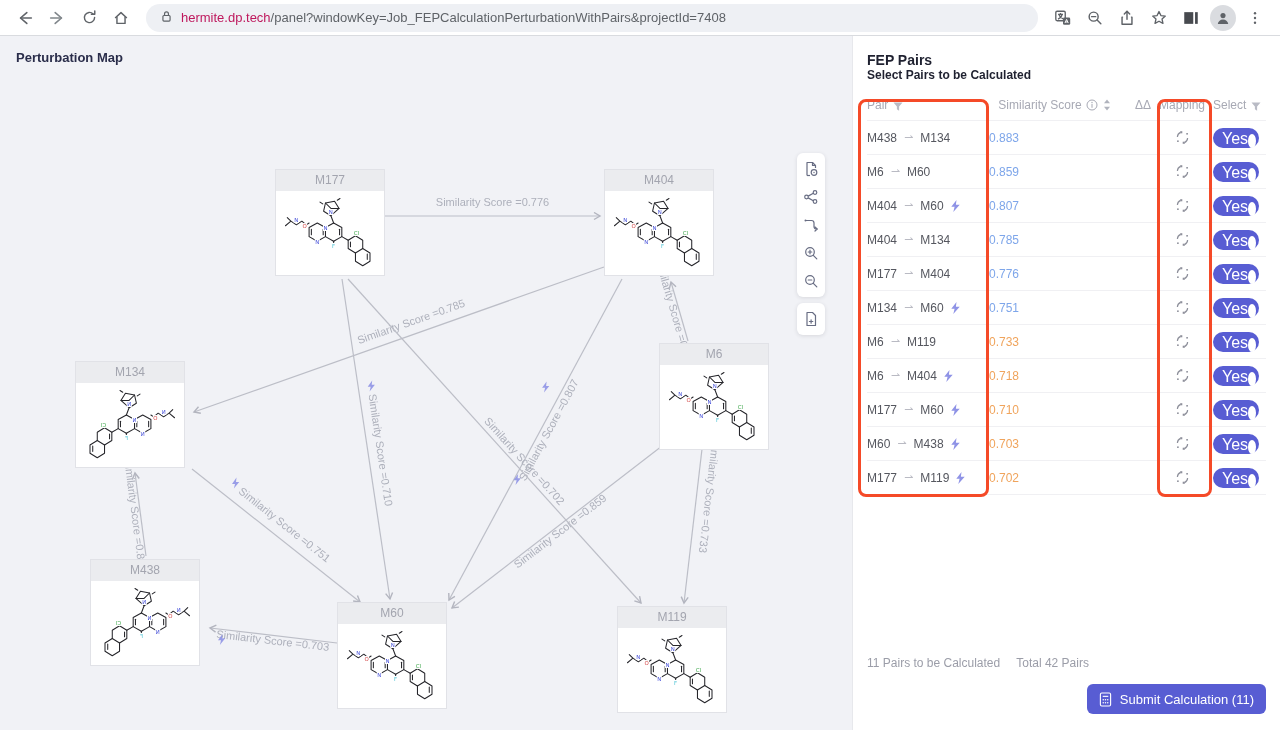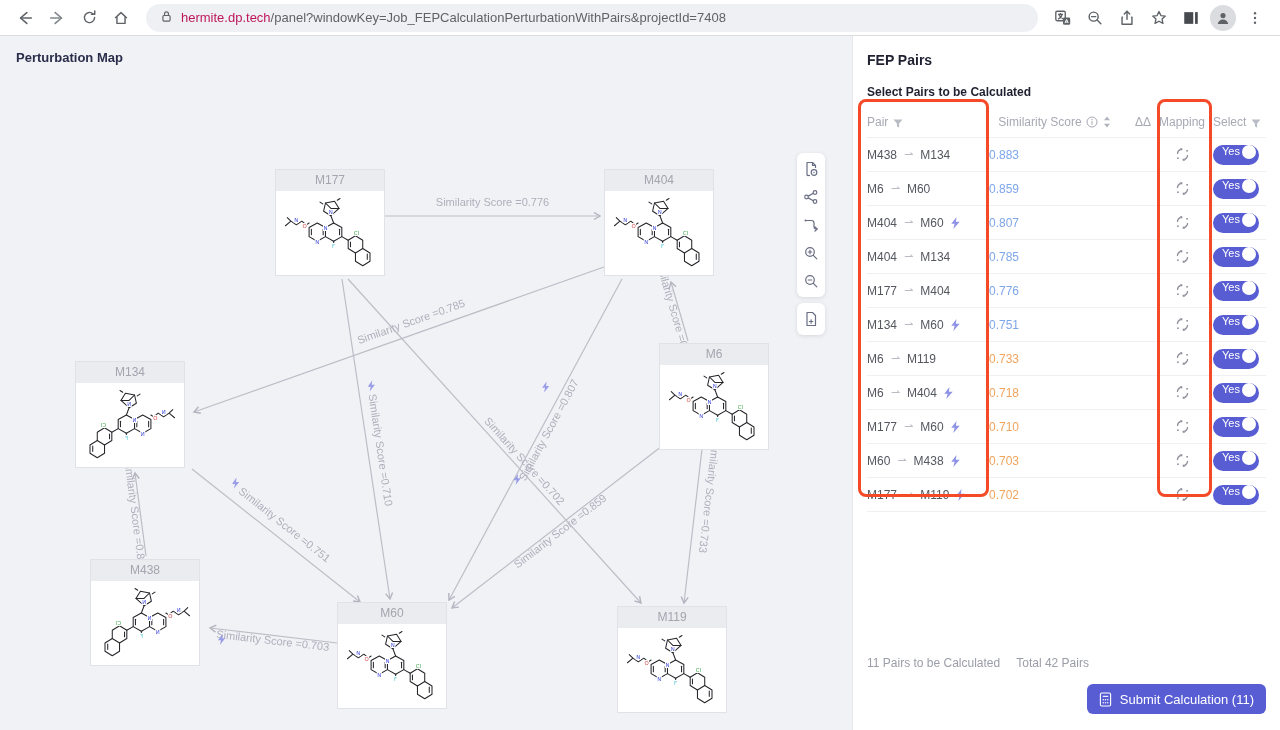--- a/index.html
+++ b/index.html
@@ -27,36 +27,36 @@
   .map-node:nth-child(3) .mol,.map-node:nth-child(5) .mol{transform:scaleX(-1);}
   .mol-bond{fill:none;stroke:#26262b;stroke-width:1.15;stroke-linecap:round;stroke-linejoin:round;}
   .atom{font-family:"DejaVu Sans",sans-serif;font-size:6px;text-anchor:middle;paint-order:stroke;stroke:#fff;stroke-width:2.2;}
   
   .tools{position:absolute;left:797px;width:28px;background:#fff;border-radius:6px;box-shadow:0 1px 4px rgba(31,35,41,.12);display:flex;flex-direction:column;align-items:center;padding:4px 0;gap:4px;}
   .tools.t1{top:117px;} .tools.t2{top:267px;}
   .tool{width:24px;height:24px;display:flex;align-items:center;justify-content:center;color:#686d83;}
   
   .right-panel{width:428px;background:#fff;border-left:1px solid #e7e8ec;position:relative;display:flex;flex-direction:column;padding:14px 14px 16px;box-sizing:border-box;}
   .panel-title{font-size:14px;font-weight:700;color:#1f2130;margin:2px 0 0;}
-  .panel-subtitle{font-size:12px;font-weight:700;color:#1f2130;margin-top:17px;}
+  .panel-subtitle{font-size:12px;font-weight:700;color:#1f2130;}
   .thead{display:grid;grid-template-columns:122px 132px 30px 62px 1fr;align-items:center;height:30px;margin-top:8px;color:#a7a9b4;font-size:12px;}
   .th-pair,.th-select{display:flex;align-items:flex-end;gap:5px;}
   .th-score{display:flex;align-items:center;justify-content:center;gap:4px;}
   .th-ddg{text-align:right;}
   .th-mapping{text-align:center;}
   .trow{display:grid;grid-template-columns:122px 132px 30px 62px 1fr;align-items:center;height:33px;border-bottom:1px solid #f0f0f3;font-size:12px;color:#55575f;}
   .tbody .trow:first-child{border-top:1px solid #f0f0f3;}
   .pair-cell{display:flex;align-items:center;gap:7px;}
   .parrow{color:#b9bac3;font-size:11px;}
   .row-bolt{fill:#8f93e6;}
   .score{text-align:left;padding-right:26px;}
   .score.high{color:#7ea6ea;} .score.low{color:#f0a45c;}
   .map-cell{display:flex;justify-content:center;color:#8e909b;}
   .select-cell{display:flex;}
-  .toggle{width:46px;height:20px;background:#585dd3;border-radius:10px;color:#fff;font-size:11px;display:flex;align-items:flex-start;justify-content:space-between;padding:0 3px 0 9px;box-sizing:border-box;cursor:pointer;}
+  .toggle{width:46px;height:20px;background:#585dd3;border-radius:10px;color:#fff;font-size:16px;display:flex;align-items:flex-end;justify-content:space-between;padding:0 3px 0 9px;box-sizing:border-box;cursor:pointer;}
   .knob{width:14px;height:14px;border-radius:50%;background:#fff;}
   .panel-footer{margin-top:auto;}
   .stats{display:flex;gap:16px;color:#9b9da8;font-size:12px;}
   .submit-row{display:flex;justify-content:flex-end;margin-top:14px;}
   .submit{background:#585dd3;color:#fff;border:none;border-radius:6px;height:30px;padding:0 12px;font-size:13px;display:flex;align-items:center;gap:8px;cursor:pointer;font-family:inherit;}
   .anno{position:absolute;border:3px solid #f54a28;border-radius:8px;box-sizing:border-box;pointer-events:none;}
   .anno.pair{left:5px;top:63px;width:131px;height:398px;}
   .anno.mapping{left:304px;top:63px;width:55px;height:398px;}
   .icon{flex:0 0 auto;}
 </style>

